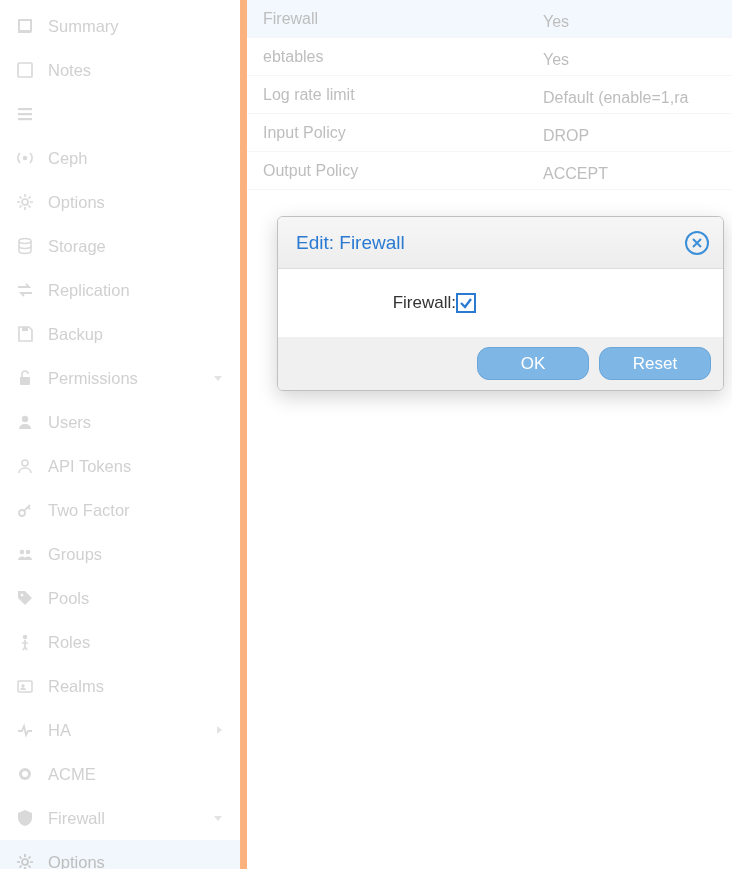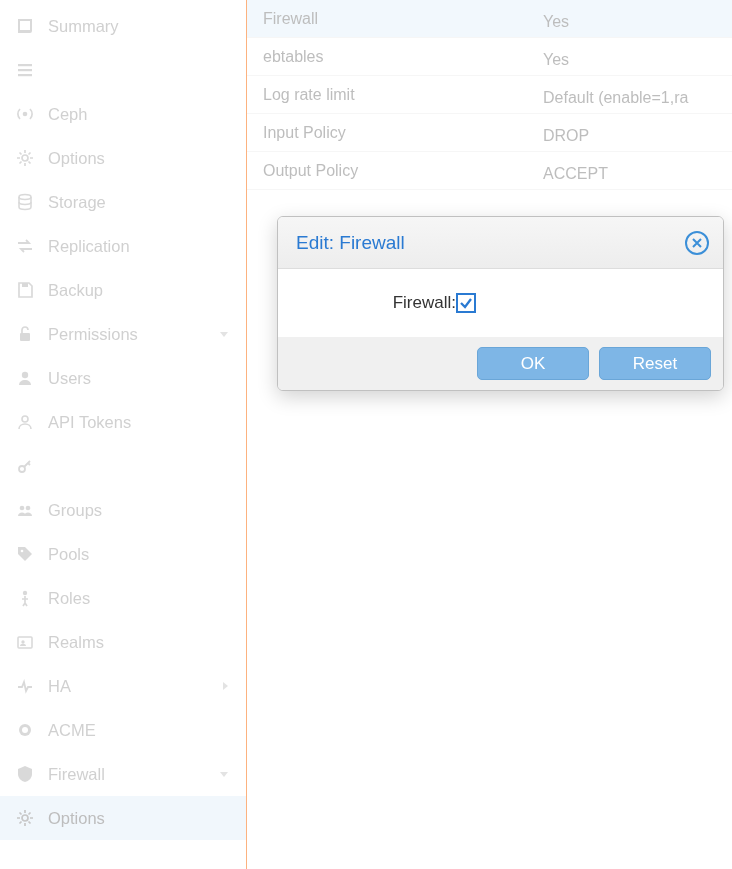--- a/index.html
+++ b/index.html
@@ -9,21 +9,21 @@
       color: #555;
       width: 732px;
       height: 869px;
       overflow: hidden;
       position: relative;
       background: #fff;
     }
     .wrapper { display: flex; height: 100%; }
     .sidebar {
       width: 247px;
-      border-right: 1px solid #f97316;
+      border-right: 7px solid #f97316;
       background: #fff;
       padding-top: 4px;
     }
     .sidebar-item {
       display: flex;
       align-items: center;
       height: 44px;
       padding-left: 14px;
       color: #aaa;
       cursor: pointer;
@@ -119,21 +119,21 @@
     .dialog-footer {
       background: #f0f0f0;
       padding: 10px 12px;
       display: flex; justify-content: flex-end; gap: 10px;
     }
     .btn {
       min-width: 112px; height: 33px;
       background: #7eb6e6;
       color: #fff; font-size: 17px;
       border: 1px solid #6aa6d8;
-      border-radius: 5px;
+      border-radius: 12px;
       cursor: pointer;
       display: flex; align-items: center; justify-content: center;
     }
     svg { display: block; }
   </style>
 </head>
 <body>
 
 <div class="wrapper">
   <div class="sidebar" id="sidebar">
@@ -141,20 +141,28 @@
         <span class="icon">
           <svg width="20" height="20" viewBox="0 0 20 20" fill="currentColor">
             <path d="M3 3v14h12a2 2 0 002-2V3H3zm2 2h10v9H5V5z"></path>
           </svg>
         </span>
         <span class="label">Summary</span>
       </div>
       <div class="sidebar-item">
         <span class="icon">
           <svg width="20" height="20" viewBox="0 0 20 20" fill="currentColor">
+            <rect x="3" y="3" width="14" height="14" rx="1" fill="none" stroke="currentColor" stroke-width="1.7"></rect>
+          </svg>
+        </span>
+        <span class="label">Notes</span>
+      </div>
+      <div class="sidebar-item">
+        <span class="icon">
+          <svg width="20" height="20" viewBox="0 0 20 20" fill="currentColor">
             <rect x="3" y="4" width="14" height="2.2"></rect>
             <rect x="3" y="9" width="14" height="2.2"></rect>
             <rect x="3" y="14" width="14" height="2.2"></rect>
           </svg>
         </span>
       </div>
       <div class="sidebar-item">
         <span class="icon">
           <svg width="20" height="20" viewBox="0 0 20 20" fill="currentColor">
             <circle cx="10" cy="10" r="2.3"></circle>
@@ -231,20 +239,21 @@
         </span>
         <span class="label">API Tokens</span>
       </div>
       <div class="sidebar-item sub">
         <span class="icon">
           <svg width="20" height="20" viewBox="0 0 20 20" fill="currentColor">
             <circle cx="7" cy="13" r="3" fill="none" stroke="currentColor" stroke-width="1.8"></circle>
             <path d="M9 11l6-6M13 7l2 2" stroke="currentColor" stroke-width="1.8" fill="none"></path>
           </svg>
         </span>
+        <span class="label">Two Factor</span>
       </div>
       <div class="sidebar-item sub">
         <span class="icon">
           <svg width="20" height="20" viewBox="0 0 20 20" fill="currentColor">
             <circle cx="7" cy="8" r="2.3"></circle>
             <circle cx="13" cy="8" r="2.3"></circle>
             <path d="M3 16c0-2 2-3.5 4-3.5s4 1.5 4 3.5M9 16c0-2 2-3.5 4-3.5s4 1.5 4 3.5"></path>
           </svg>
         </span>
         <span class="label">Groups</span>

